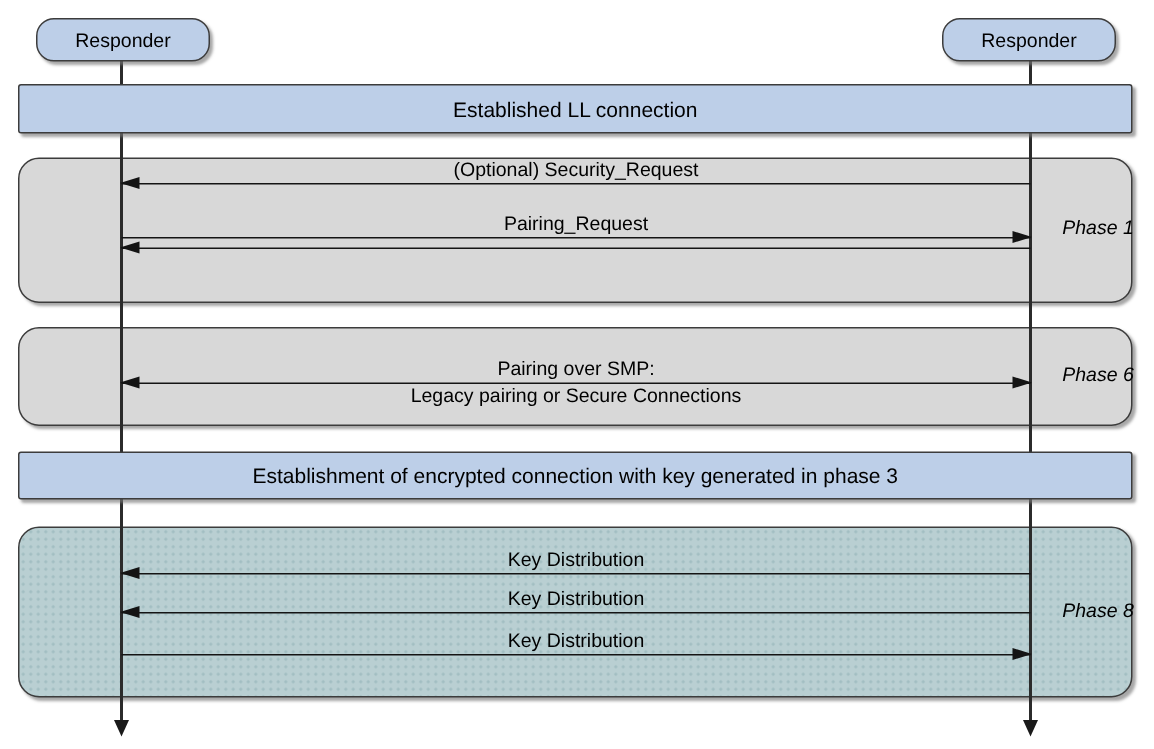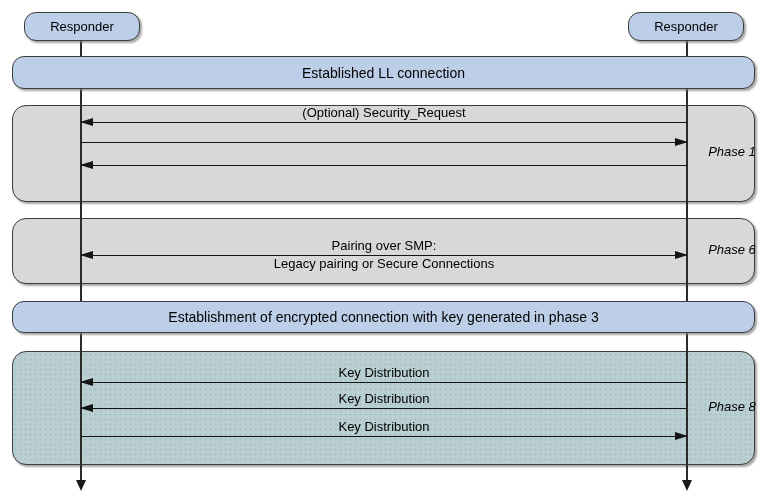--- a/index.html
+++ b/index.html
@@ -33,21 +33,21 @@
     position:absolute;top:480px;width:0;height:0;
     border-left:5px solid transparent;border-right:5px solid transparent;
     border-top:11px solid #1a1a1a;z-index:1;
   }
   .lifeline-arrow-initiator{left:76px;}
   .lifeline-arrow-responder{left:682px;}
   
   .band{
     position:absolute;left:12px;width:741px;
     background:var(--band-fill);
-    border:1px solid #3c3c3c;border-radius:12px;
+    border:1px solid #3c3c3c;border-radius:2px;
     box-shadow:2px 2px 2px rgba(120,120,120,0.65);
     display:flex;align-items:center;justify-content:center;
     font-size:14px;z-index:2;
   }
   .band-ll{top:56px;height:31px;}
   .band-enc{top:301px;height:30px;}
   
   .phase-box{
     position:absolute;left:12px;width:741px;
     border:1px solid #3c3c3c;border-radius:14px;
@@ -121,20 +121,21 @@
 
   <div class="phase-label phase-label-1">Phase 1</div>
   <div class="phase-label phase-label-2">Phase 6</div>
   <div class="phase-label phase-label-3">Phase 8</div>
 
   <div class="msg" style="top:105px">
     <div class="msg-label">(Optional) Security_Request</div>
     <div class="msg-line arrow-left"></div>
   </div>
   <div class="msg" style="top:141px">
+    <div class="msg-label">Pairing_Request</div>
     <div class="msg-line arrow-right"></div>
   </div>
   <div class="msg" style="top:164px">
     <div class="msg-line arrow-left"></div>
   </div>
 
   <div class="msg" style="top:238px">
     <div class="msg-label">Pairing over SMP:</div>
     <div class="msg-line arrow-left arrow-right"></div>
     <div class="msg-label">Legacy pairing or Secure Connections</div>

